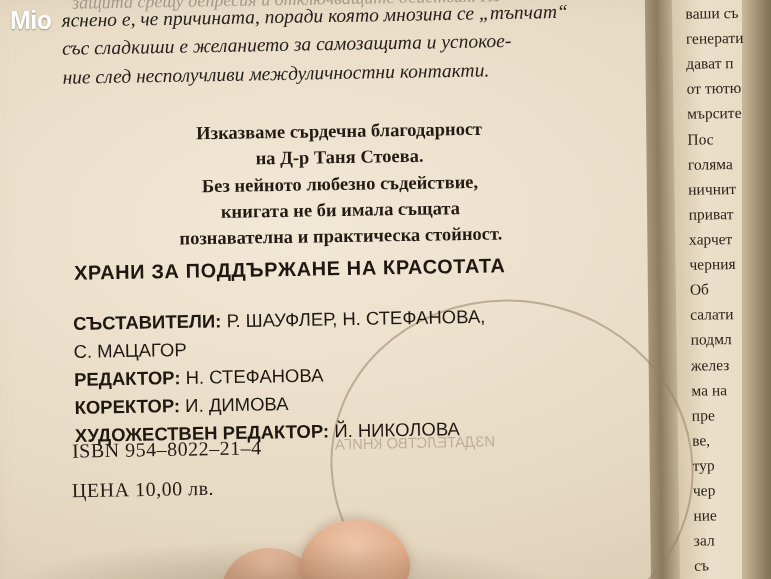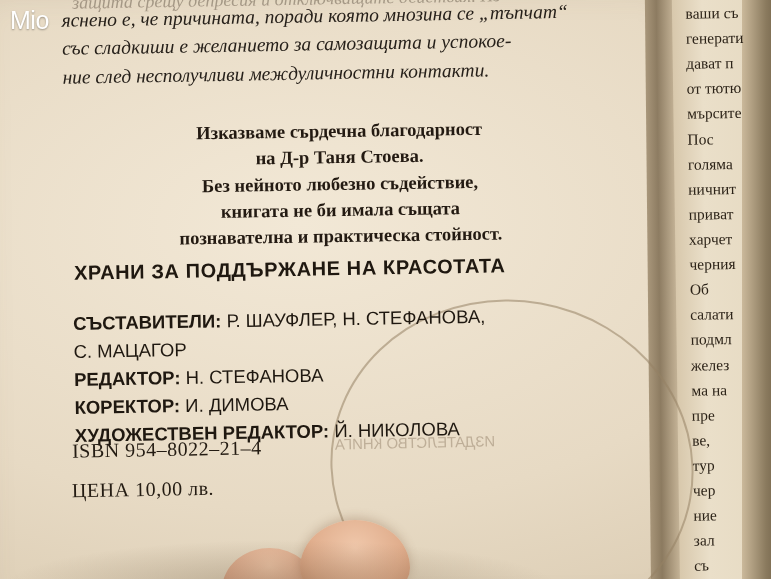--- a/index.html
+++ b/index.html
@@ -209,21 +209,21 @@
   }
   .right-col .ln { display: block; white-space: nowrap; }
   .right-col .gap { height: 11px; }
 
   
   .watermark-tl {
     position: absolute;
     left: 10px;
     top: 6px;
     font-family: "Liberation Sans", sans-serif;
-    font-weight: normal;
+    font-weight: bold;
     font-size: 25px;
     color: #ffffff;
     text-shadow: 0 1px 2px rgba(0,0,0,0.35);
     letter-spacing: -0.5px;
   }
   .watermark-br {
     position: absolute;
     right: 8px;
     bottom: 8px;
     display: flex;

